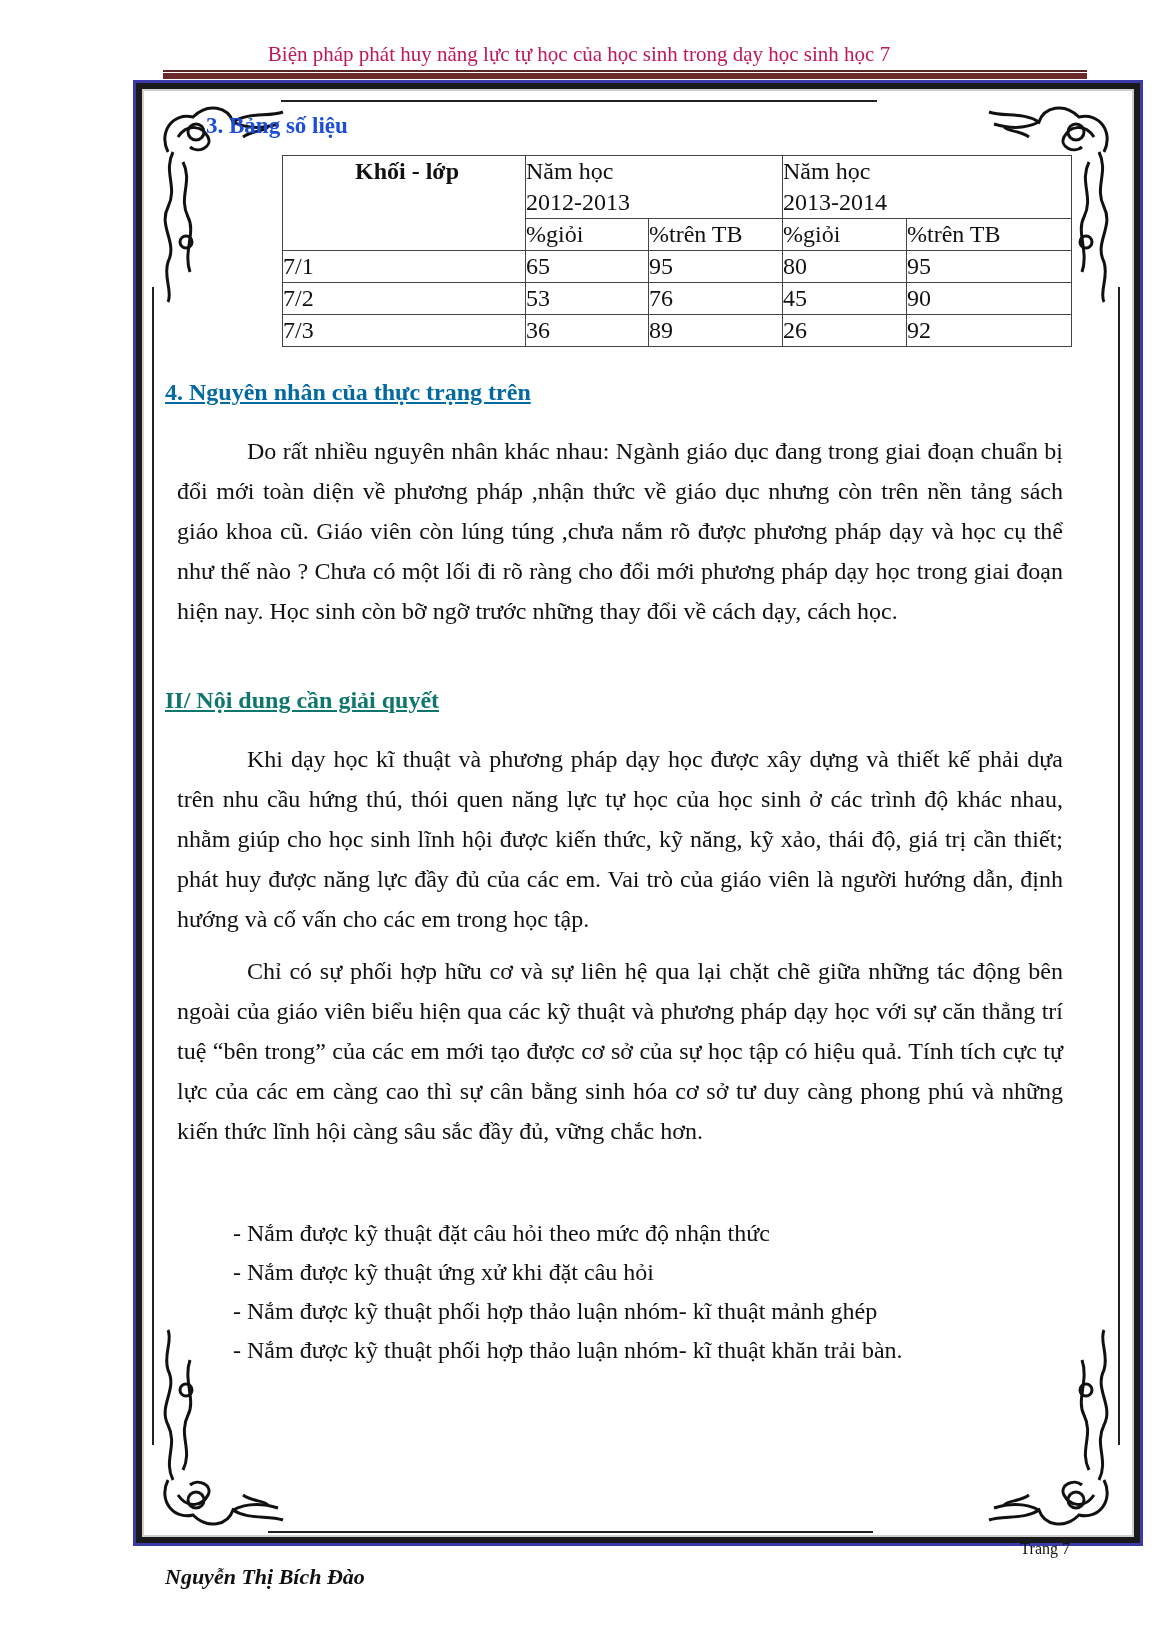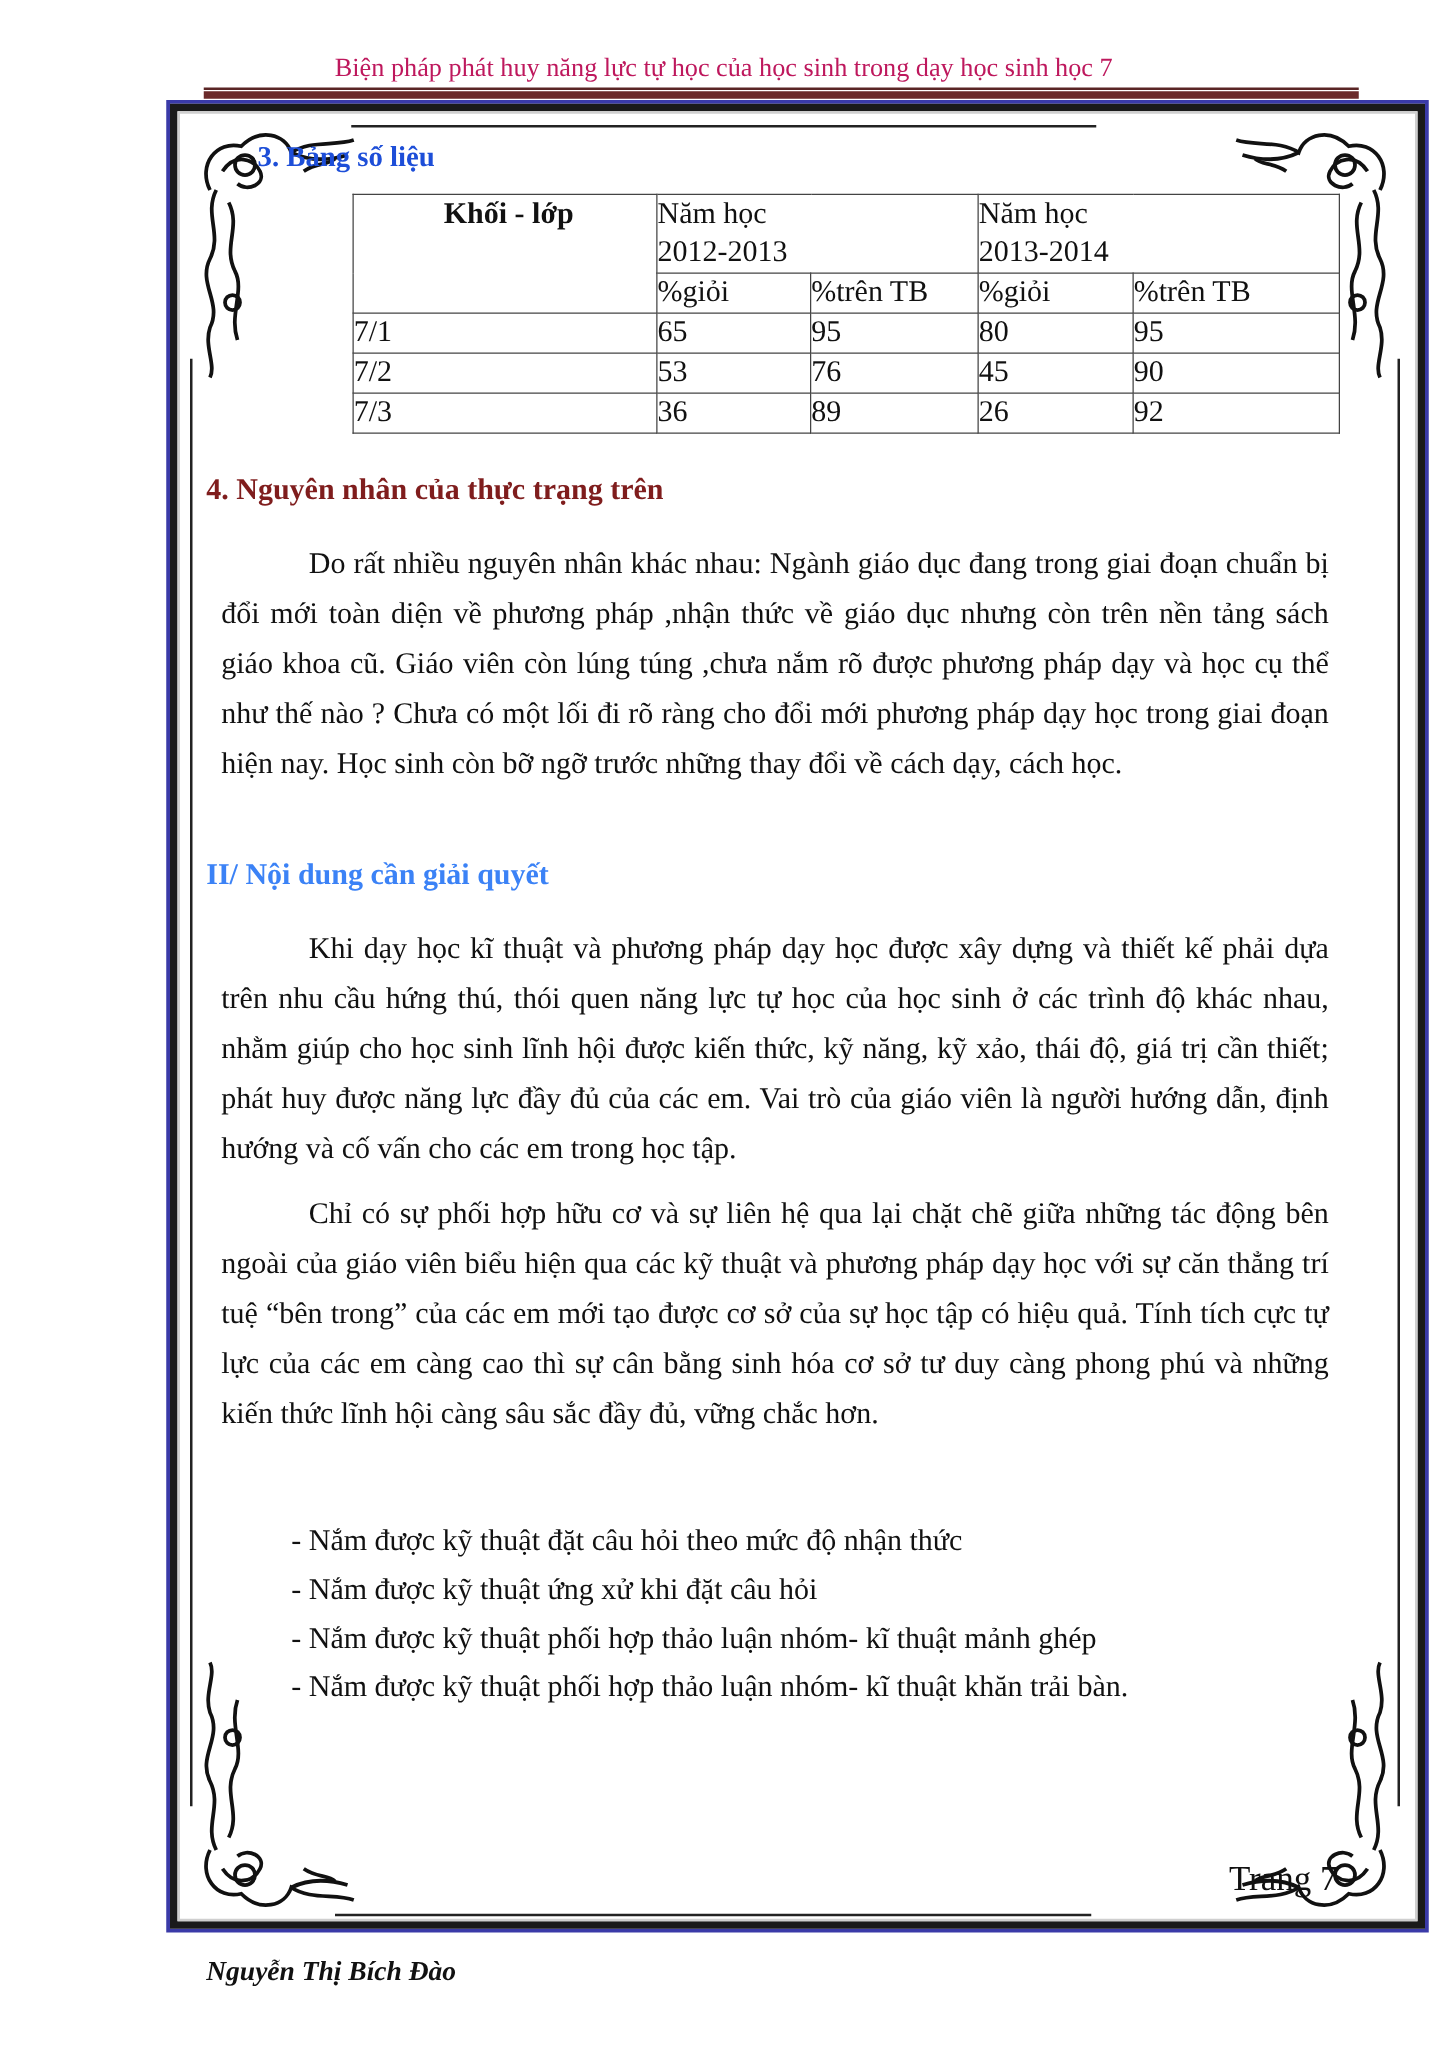--- a/index.html
+++ b/index.html
@@ -11,28 +11,28 @@
   .frame-inner{position:absolute;left:136px;top:83px;width:1004px;height:1460px;border:6px solid #1a1a1a;box-sizing:border-box;}
   .frame-gap{position:absolute;left:142px;top:89px;width:992px;height:1448px;border:2px solid #cfcfcf;box-sizing:border-box;}
   .inner-line{position:absolute;background:#222;}
   .corner{position:absolute;width:150px;height:215px;}
   .corner svg{width:100%;height:100%;}
   .sec3-title{position:absolute;left:206px;top:113px;font-size:23px;font-weight:bold;color:#1d4ed8;font-family:"Liberation Serif",serif;}
   table.data{position:absolute;left:282px;top:155px;width:790px;border-collapse:collapse;font-size:24px;}
   table.data td{border:1.5px solid #444;text-align:left;padding:0;line-height:31px;}
   table.data td.khoi{text-align:center;vertical-align:top;font-weight:bold;padding-left:6px;}
   .h4{position:absolute;left:165px;font-size:24px;font-weight:bold;}
-  .orange{color:#7f1d1d;}
-  .red{color:#3b82f6;}
+  .orange{color:#0369a1;text-decoration:underline;}
+  .red{color:#0f766e;text-decoration:underline;}
   .para{position:absolute;left:165px;width:910px;font-size:24px;line-height:40px;text-align:justify;}
   .para p{margin:12px;}
   .para .ind{text-indent:70px;}
   .list-item{position:absolute;left:233px;font-size:24px;}
   .footer-author{position:absolute;left:165px;top:1544px;font-size:22px;font-weight:bold;font-style:italic;margin-top:20px;}
-  .footer-page{position:absolute;right:88px;top:1488px;font-size:28px;}
+  .footer-page{position:absolute;right:88px;top:1540px;font-size:16px;}
 </style>
 </head>
 <body>
 
 <div class="hdr-title">Biện pháp phát huy năng lực tự học của học sinh trong dạy học  sinh học 7</div>
 <div class="hdr-rule-thin"></div>
 <div class="hdr-rule-thick"></div>
 
 <div class="frame-outer"></div>
 <div class="frame-inner"></div>

